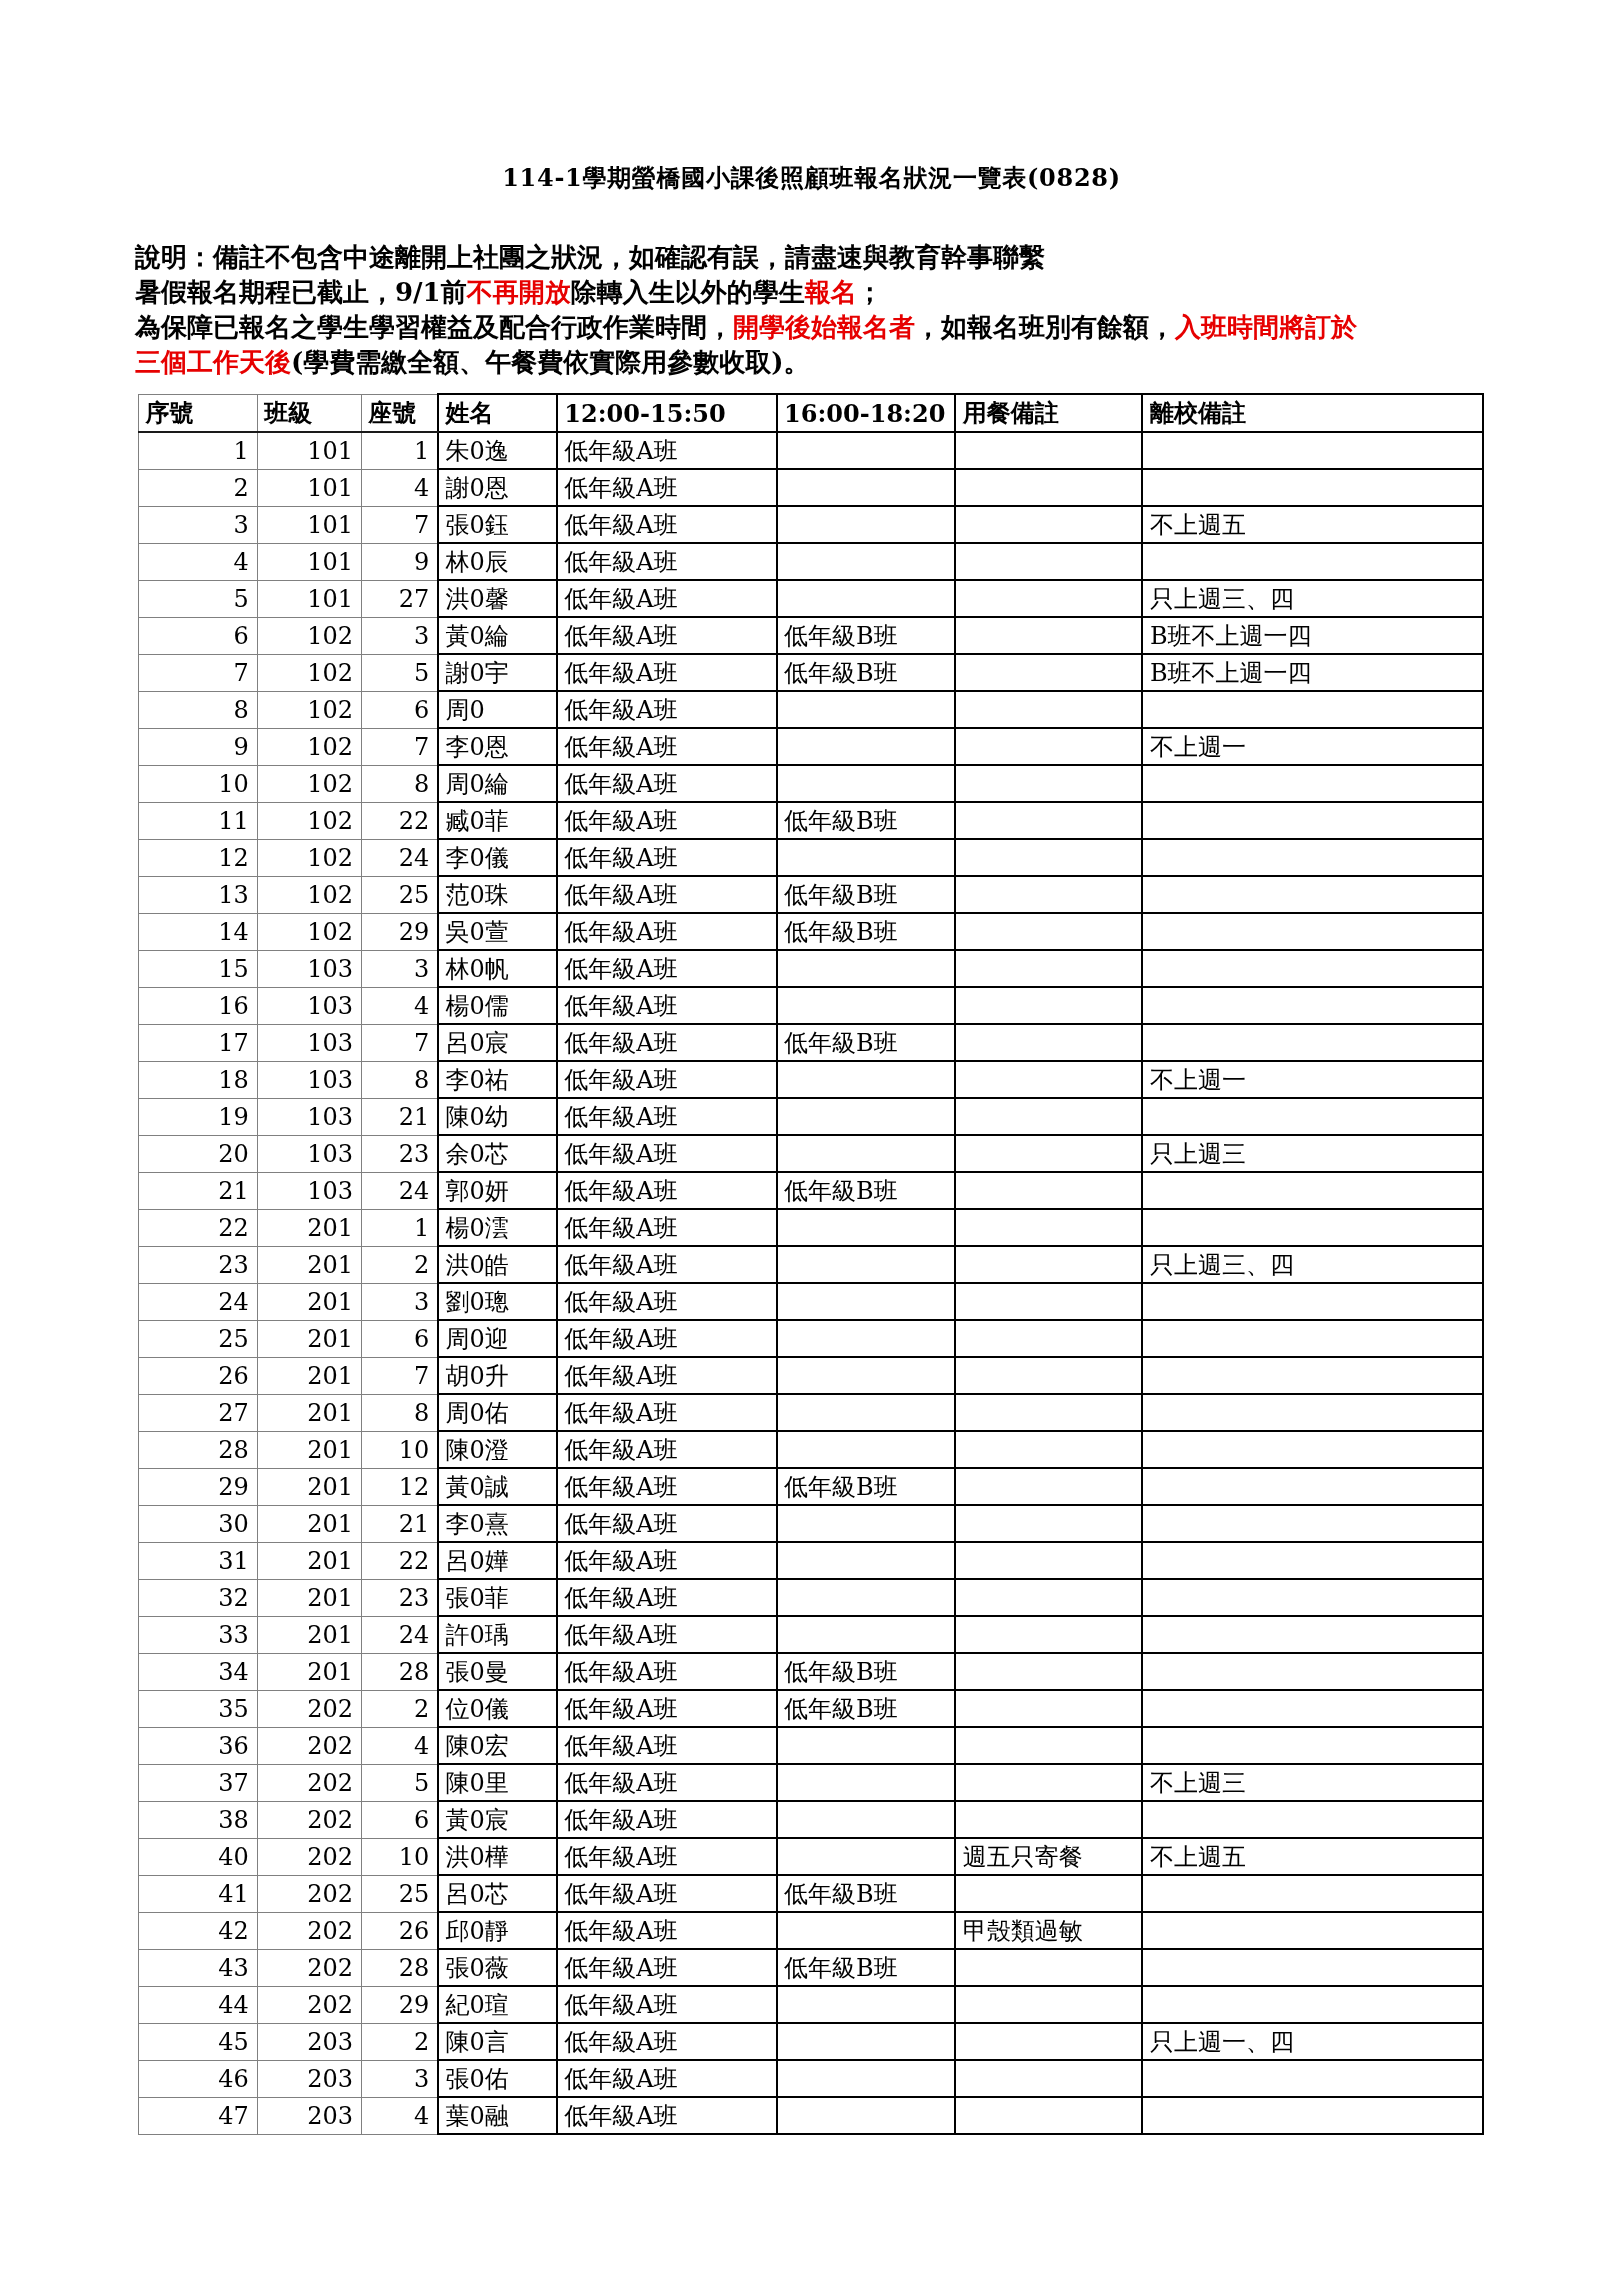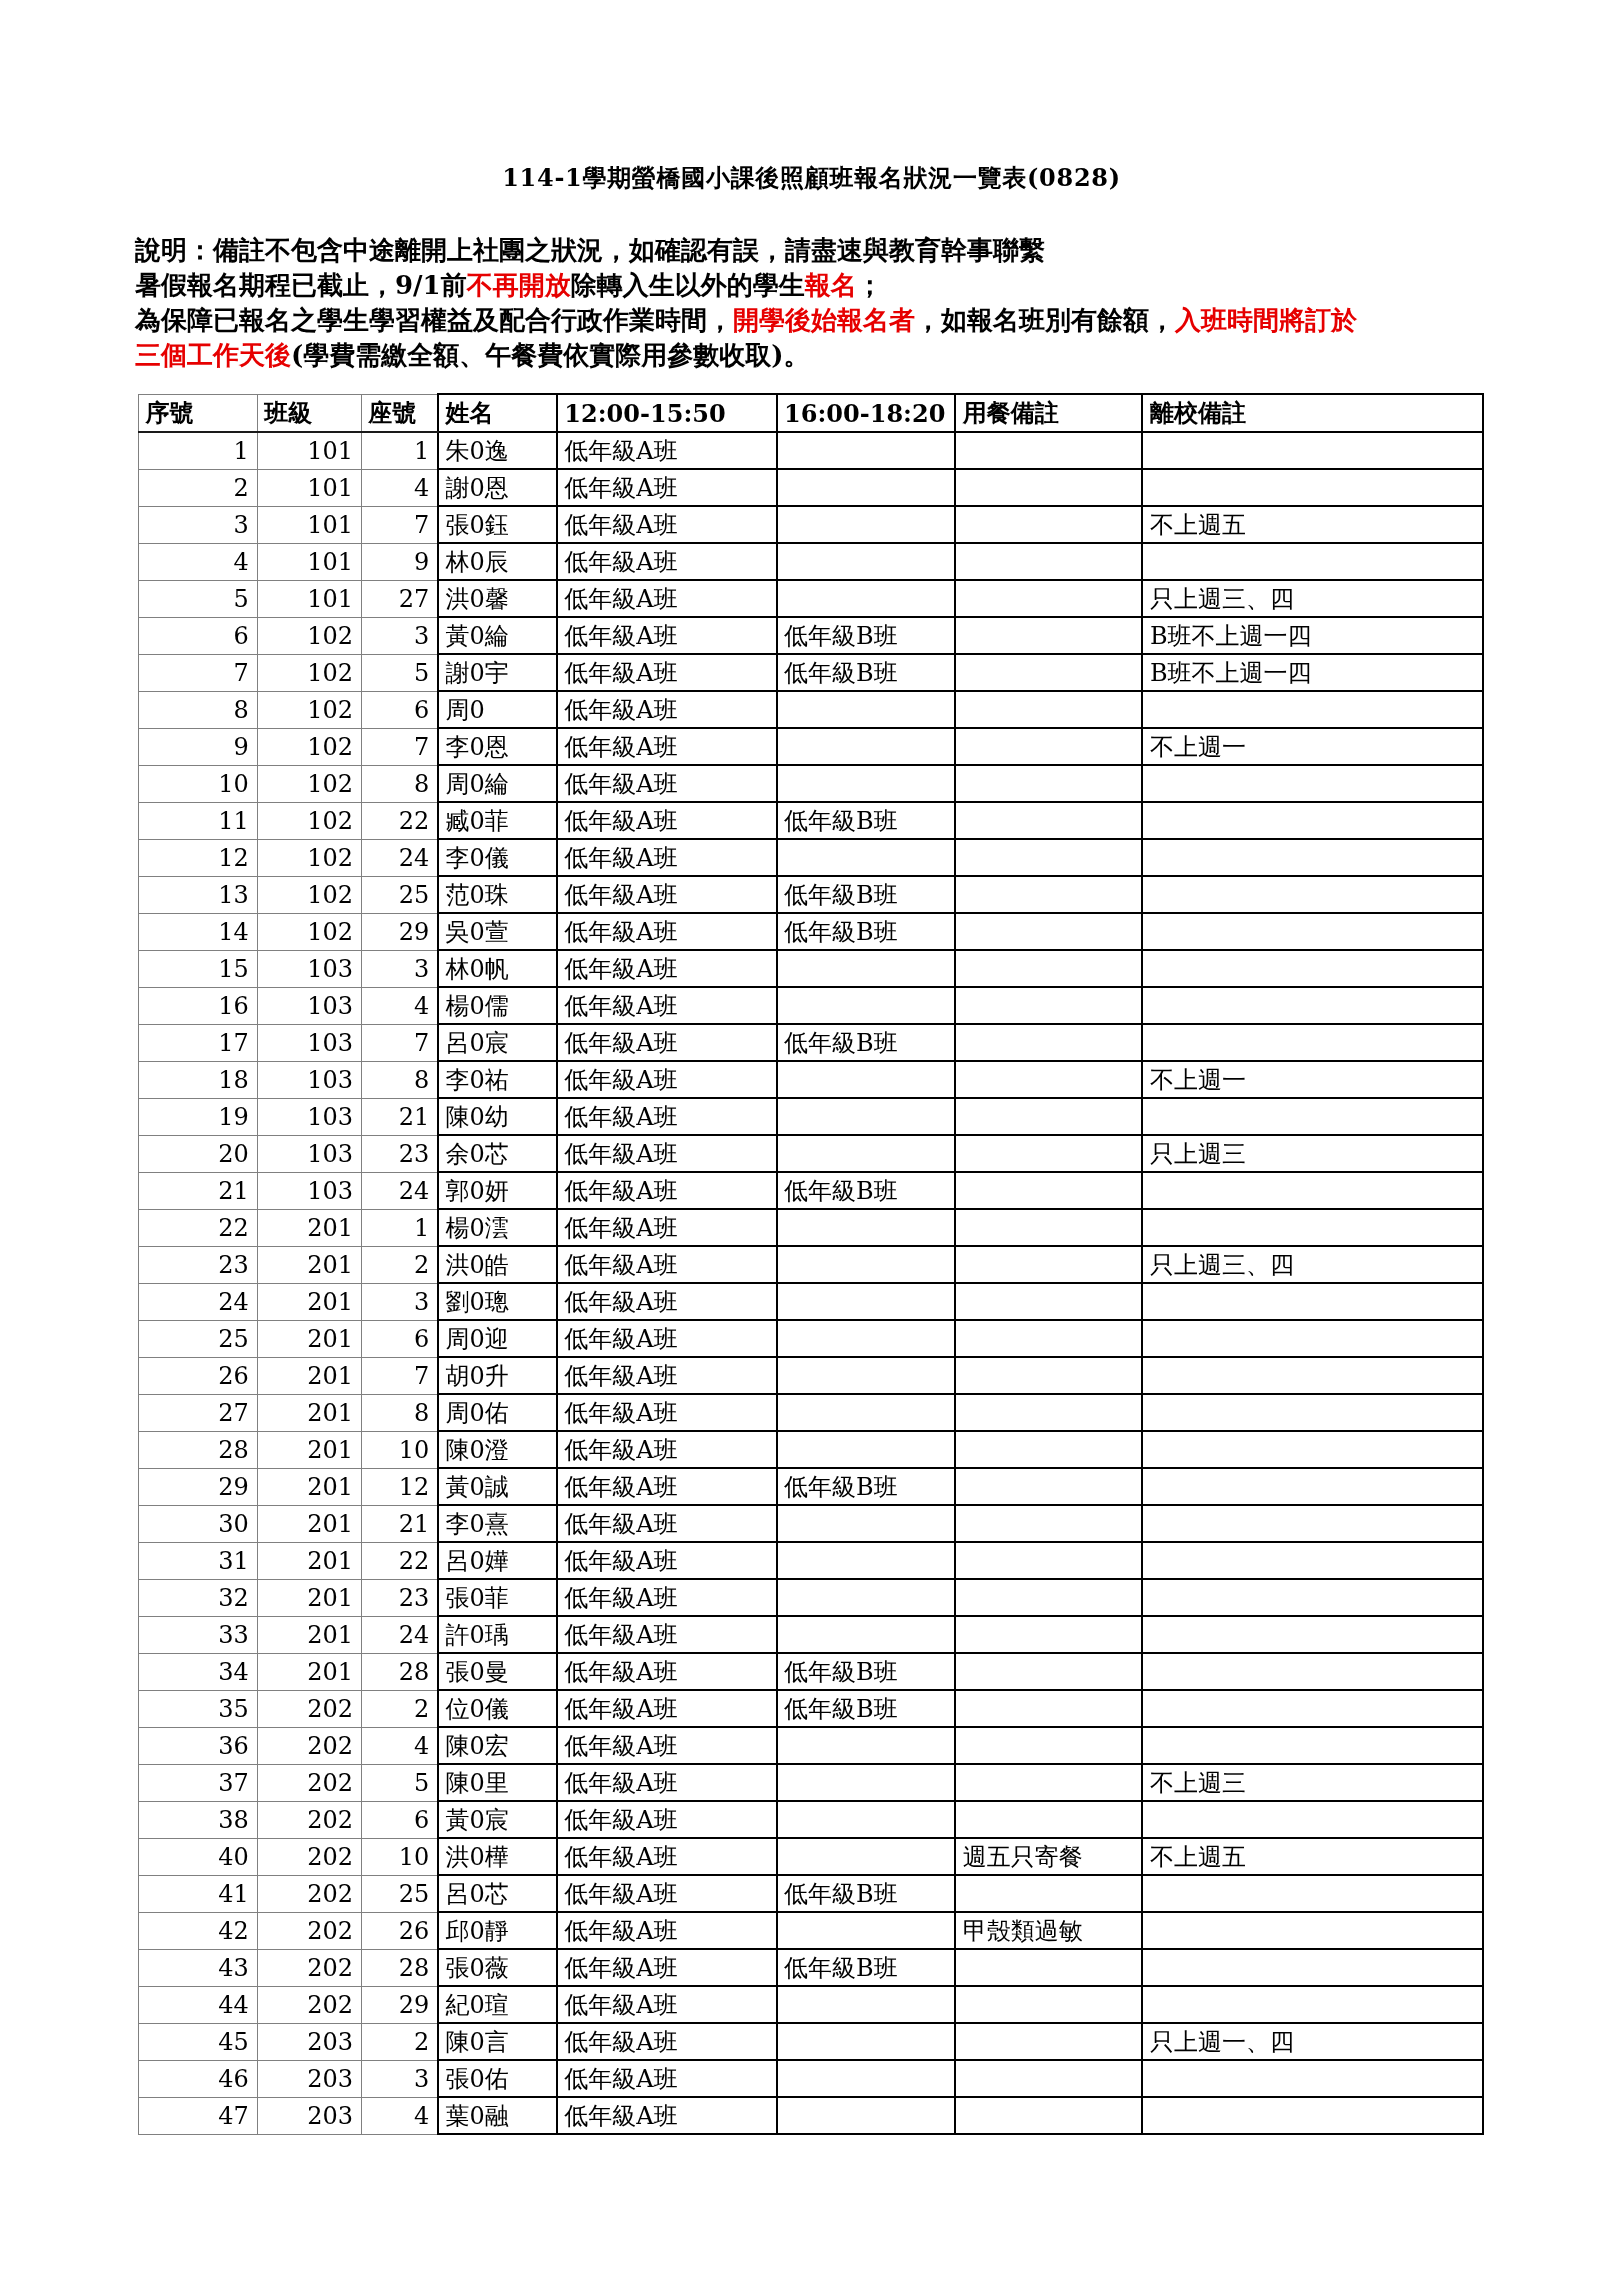--- a/index.html
+++ b/index.html
@@ -25,21 +25,21 @@
     width: 1623px;
     text-align: center;
     font-size: 24px;
     font-weight: bold;
     letter-spacing: 0.7px;
     white-space: nowrap;
   }
   .notes {
     position: absolute;
     left: 135px;
-    top: 233px;
+    top: 240px;
     width: 1374px;
     font-size: 26px;
     font-weight: bold;
     line-height: 35px;
     white-space: nowrap;
   }
   .exp-line { height: 35px; }
   .red { color: #e60000; }
 
   table.roster {

